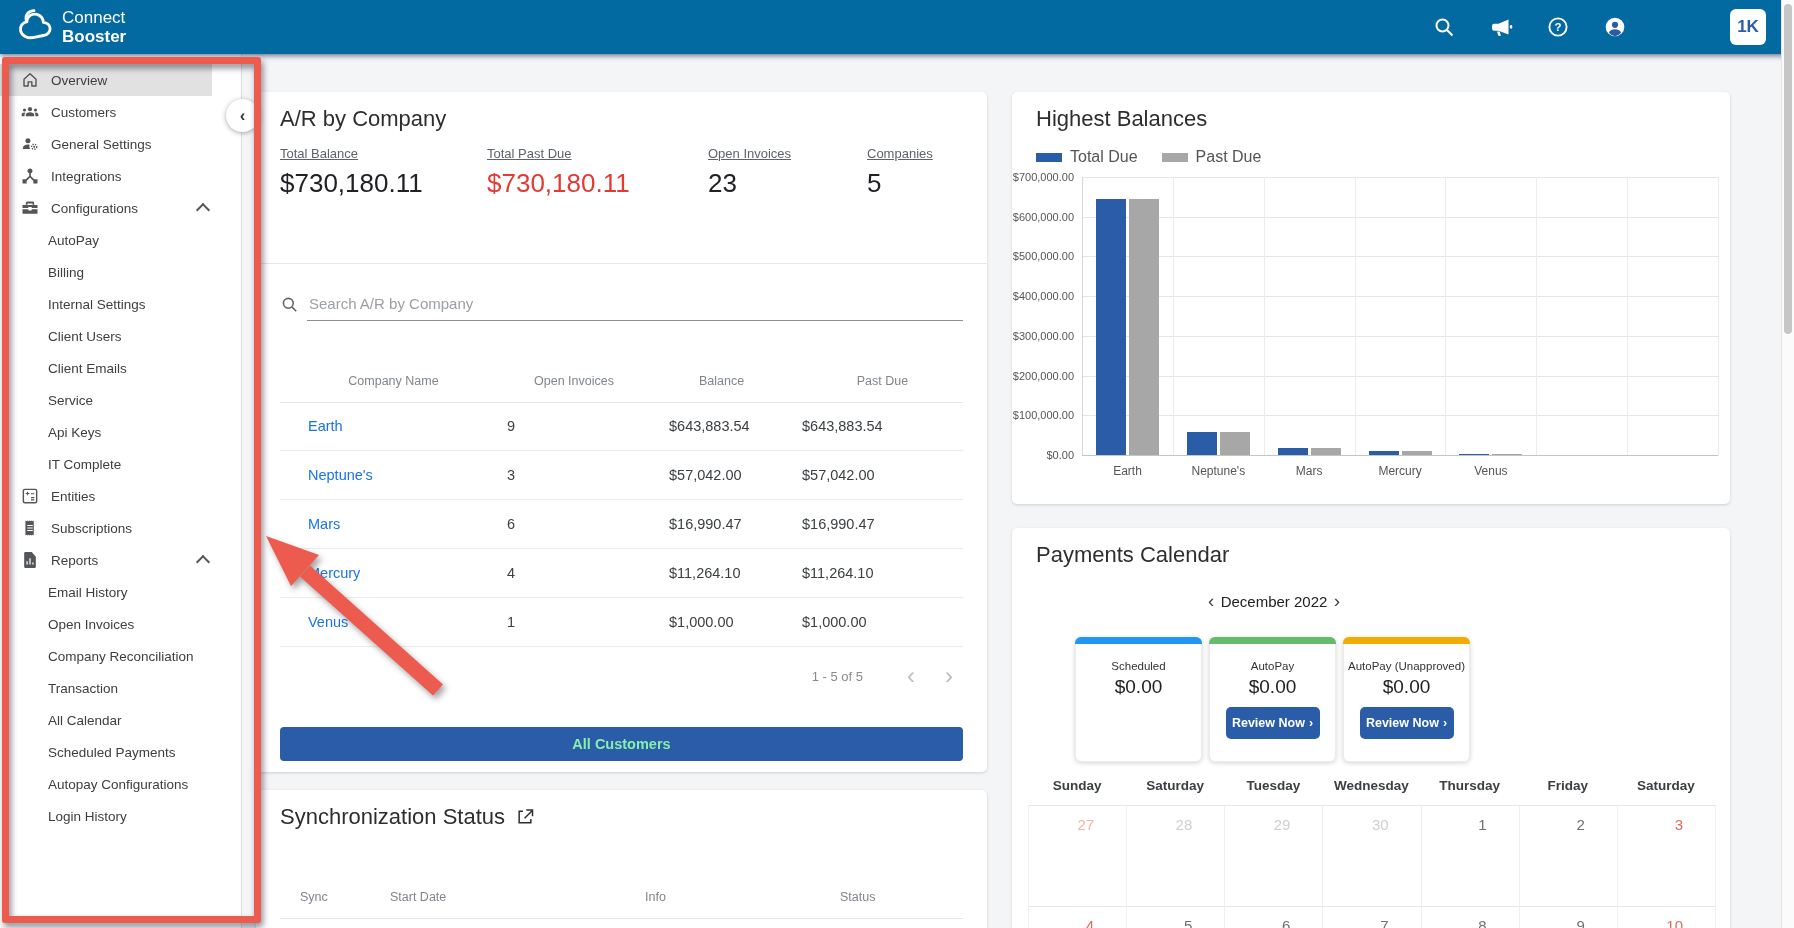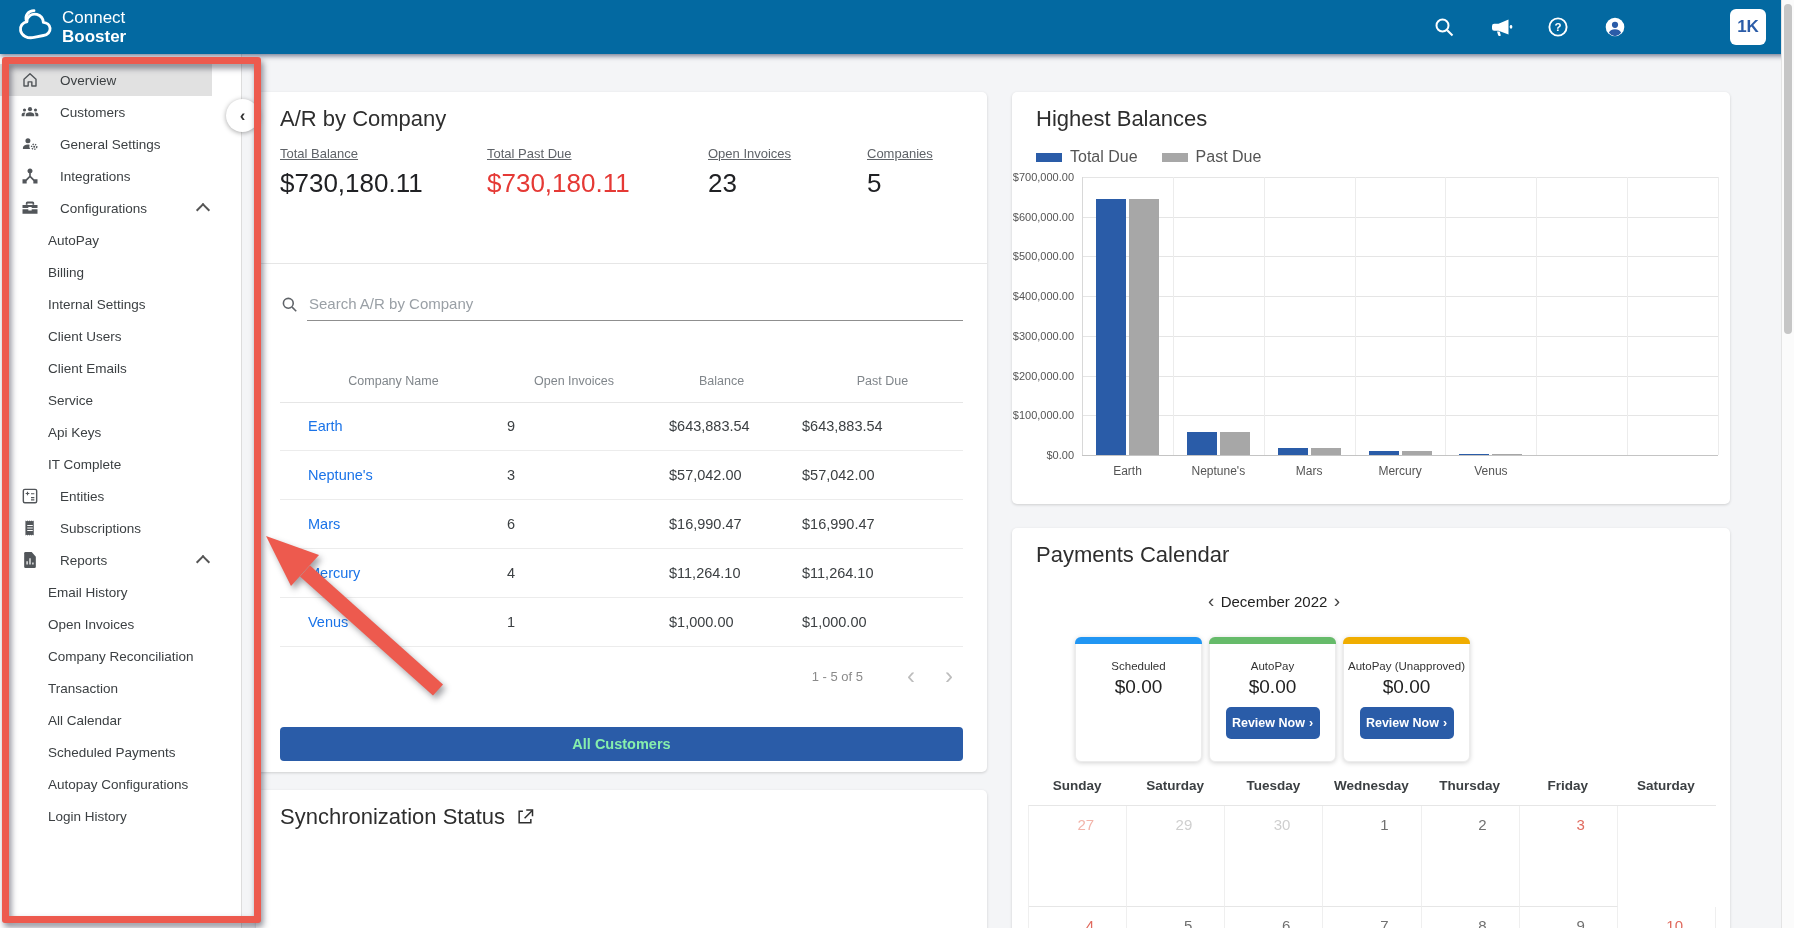--- a/index.html
+++ b/index.html
@@ -16,21 +16,21 @@
   .hicon{width:24px;height:24px;cursor:pointer;}
   .kaseya{position:absolute;right:28px;top:9px;width:36px;height:36px;background:#fff;border-radius:6px;
           color:#2b5ca8;font-weight:bold;font-size:17px;display:flex;align-items:center;justify-content:center;cursor:pointer;}
   .scrollbar{position:absolute;right:0;top:0;width:12px;height:928px;background:#fbfbfb;border-left:1px solid #e4e4e4;z-index:30;}
   .scroll-thumb{position:absolute;left:2px;top:4px;width:8px;height:330px;background:#c6c6c6;border-radius:4px;}
   
   .sidebar{position:absolute;left:0;top:54px;width:242px;height:874px;background:#fff;border-right:1px solid #ddd;
            padding-top:10px;box-sizing:border-box;z-index:5;}
   .side-item{display:flex;align-items:center;height:32px;cursor:pointer;position:relative;
              color:#3c4043;font-size:13.5px;}
-  .side-item.l0{padding-left:20px;gap:20px;}
+  .side-item.l0{padding-left:20px;gap:11px;}
   .side-item.l1{padding-left:48px;}
   .side-item.selected{background:#e1e1e1;width:212px;box-sizing:border-box;}
   .side-item .ico{width:20px;height:20px;flex:0 0 20px;}
   .side-item .expander{position:absolute;left:198px;top:13px;width:8px;height:8px;
        border-left:2px solid #555;border-bottom:2px solid #555;transform:rotate(135deg);}
   .side-item.two-line{height:44px;align-items:flex-start;padding-top:4px;line-height:17px;}
   .side-item.two-line span{white-space:pre-line;}
   .collapse-btn{position:absolute;left:226px;top:99px;width:33px;height:33px;border-radius:50%;background:#fff;
        box-shadow:0 1px 5px rgba(0,0,0,.35);z-index:12;display:flex;align-items:center;justify-content:center;
        cursor:pointer;font-size:17px;font-weight:bold;color:#333;}
@@ -359,20 +359,26 @@
     <div class="sync-title-row">
       <span class="card-title" style="padding:0;">Synchronization Status</span>
       <span class="xicon">
         <svg viewBox="0 0 24 24" fill="none" stroke="#2e2e2e" stroke-width="1.8">
             <path d="M9.5 5H5v14h14v-4.5"></path>
             <path d="M13.5 3.5H21V11"></path>
             <path d="M20.5 4.5l-9 9"></path>
           </svg>
       </span>
     </div>
+    <div class="sync-head" id="syncHead">
+        <div class="th">Sync</div>
+        <div class="th">Start Date</div>
+        <div class="th">Info</div>
+        <div class="th">Status</div>
+      </div>
   </div>
 
   <div class="card chart-card">
     <div class="card-title">Highest Balances</div>
     <div class="legend" id="chartLegend">
         <div class="legend-item">
           <span class="swatch" style="background: rgb(42, 92, 168);"></span>
           <span>Total Due</span>
         </div>
         <div class="legend-item">
@@ -464,20 +470,21 @@
         <div class="wday">Saturday</div>
         <div class="wday">Tuesday</div>
         <div class="wday">Wednesday</div>
         <div class="wday">Thursday</div>
         <div class="wday">Friday</div>
         <div class="wday">Saturday</div>
       </div>
     <div class="cal-grid" id="calGrid">
         <div class="cal-row">
           <div class="cal-cell day-other-weekend">27</div>
+          <div class="cal-cell day-other">28</div>
           <div class="cal-cell day-other">29</div>
           <div class="cal-cell day-other">30</div>
           <div class="cal-cell day-current">1</div>
           <div class="cal-cell day-current">2</div>
           <div class="cal-cell day-weekend">3</div>
         </div>
         <div class="cal-row">
           <div class="cal-cell day-weekend">4</div>
           <div class="cal-cell day-current">5</div>
           <div class="cal-cell day-current">6</div>

